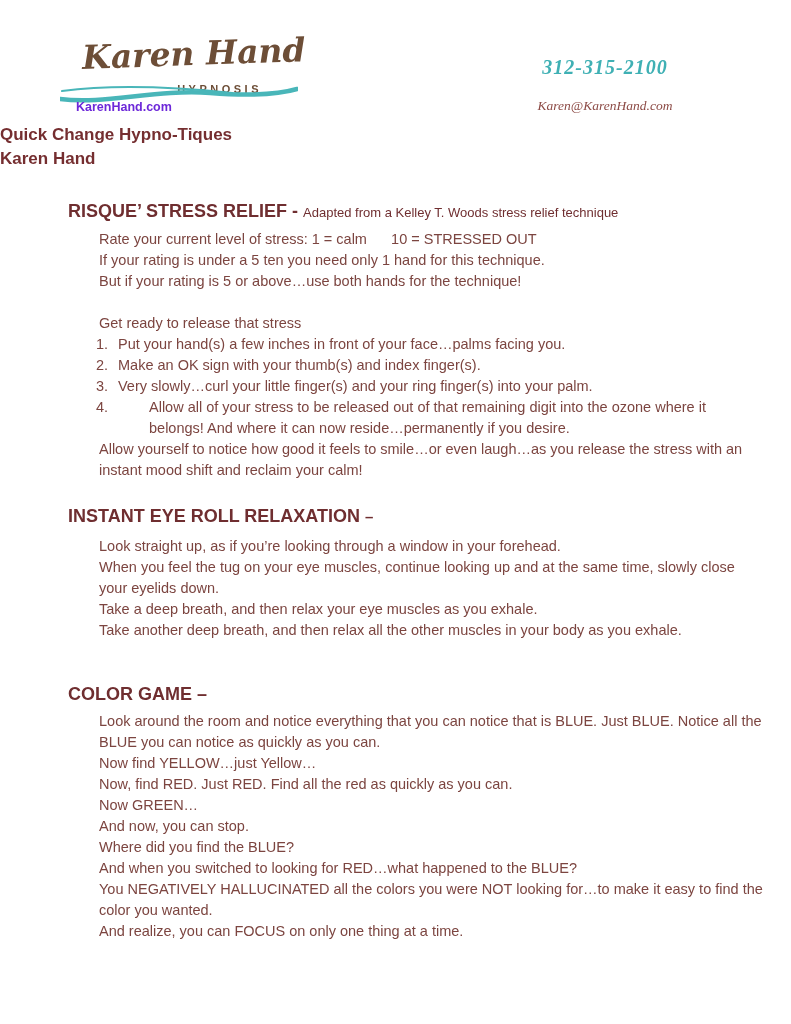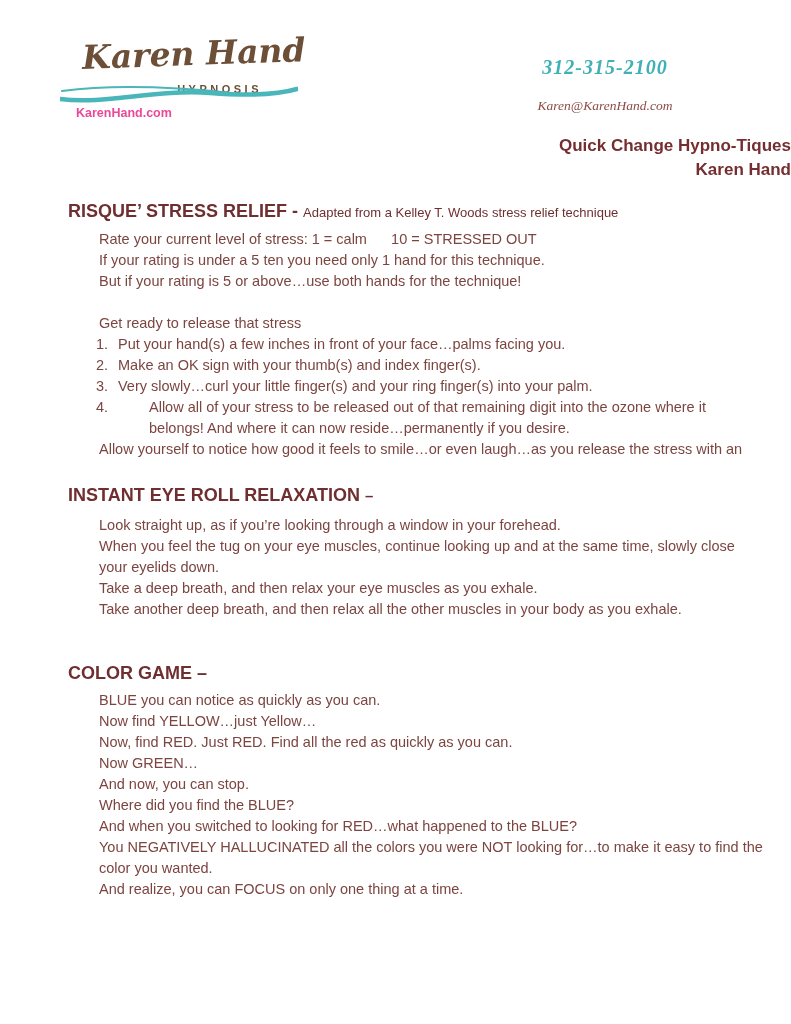--- a/index.html
+++ b/index.html
@@ -24,39 +24,39 @@
     transform: rotate(-2deg);
     white-space: pre;
   }
   .logo-sub {
     position: absolute; right: 40px; top: 55px;
     font-size: 11px; font-weight: bold;
     letter-spacing: 3.5px; color: #6d4e37;
   }
   .logo-wave { position: absolute; left: 0; top: 54px; }
   .logo-url {
-    position: absolute; left: 16px; top: 78px;
-    font-size: 12.5px; font-weight: bold; color: #ec4899;
+    position: absolute; left: 16px; top: 72px;
+    font-size: 12.5px; font-weight: bold; color: #6d28d9;
   }
 
   .contact { position: absolute; left: 488px; top: 56px; width: 234px; text-align: center; font-style: italic; }
   .contact-phone {
     font-family: "Liberation Serif", serif;
     font-size: 20px; font-weight: bold;
     letter-spacing: 1px; color: #3fb0b4;
   }
   .contact-email {
     font-family: "Liberation Serif", serif;
     font-size: 13.5px; color: #8c4a45; margin-top: 19px;
   }
 
   
   .doc-title {
-    position: absolute; left: 0; right: 0; top: 134px;
-    text-align: right; color: #752e30;
+    position: absolute; left: 0; right: 0; top: 123px;
+    text-align: left; color: #752e30;
     font-size: 17px; font-weight: bold; line-height: 24px;
   }
 
   
   .content {
     position: absolute; left: 68px; top: 200px; width: 690px;
     color: #7c4540; font-size: 14.5px; line-height: 21px;
   }
   .sec-heading {
     color: #6f2e30; font-size: 18px; font-weight: bold; line-height: 23px;
@@ -123,33 +123,35 @@
         <div class="olist-item">
           <span class="olist-num">3.</span>
           <span class="olist-text">Very slowly…curl your little finger(s) and your ring finger(s) into your palm.</span>
         </div>
         <div class="olist-item">
           <span class="olist-num">4.</span>
           <span class="olist-text"><span class="line" style="display:block">Allow all of your stress to be released out of that remaining digit into the ozone where it</span><span class="line" style="display:block">belongs! And where it can now reside…permanently if you desire.</span></span>
         </div>
       </div>
       <div class="line">Allow yourself to notice how good it feels to smile…or even laugh…as you release the stress with an</div>
+      <div class="line">instant mood shift and reclaim your calm!</div>
     </div>
 
     <div class="sec2">
       <div class="sec-heading"><span>INSTANT EYE ROLL RELAXATION </span><span class="dash">–</span></div>
       <div class="line">Look straight up, as if you’re looking through a window in your forehead.</div>
       <div class="line">When you feel the tug on your eye muscles, continue looking up and at the same time, slowly close</div>
       <div class="line">your eyelids down.</div>
       <div class="line">Take a deep breath, and then relax your eye muscles as you exhale.</div>
       <div class="line">Take another deep breath, and then relax all the other muscles in your body as you exhale.</div>
     </div>
 
     <div class="sec3">
       <div class="sec-heading">COLOR GAME –</div>
+      <div class="line">Look around the room and notice everything that you can notice that is BLUE. Just BLUE. Notice all the</div>
       <div class="line">BLUE you can notice as quickly as you can.</div>
       <div class="line">Now find YELLOW…just Yellow…</div>
       <div class="line">Now, find RED. Just RED. Find all the red as quickly as you can.</div>
       <div class="line">Now GREEN…</div>
       <div class="line">And now, you can stop.</div>
       <div class="line">Where did you find the BLUE?</div>
       <div class="line">And when you switched to looking for RED…what happened to the BLUE?</div>
       <div class="line">You NEGATIVELY HALLUCINATED all the colors you were NOT looking for…to make it easy to find the</div>
       <div class="line">color you wanted.</div>
       <div class="line">And realize, you can FOCUS on only one thing at a time.</div>

